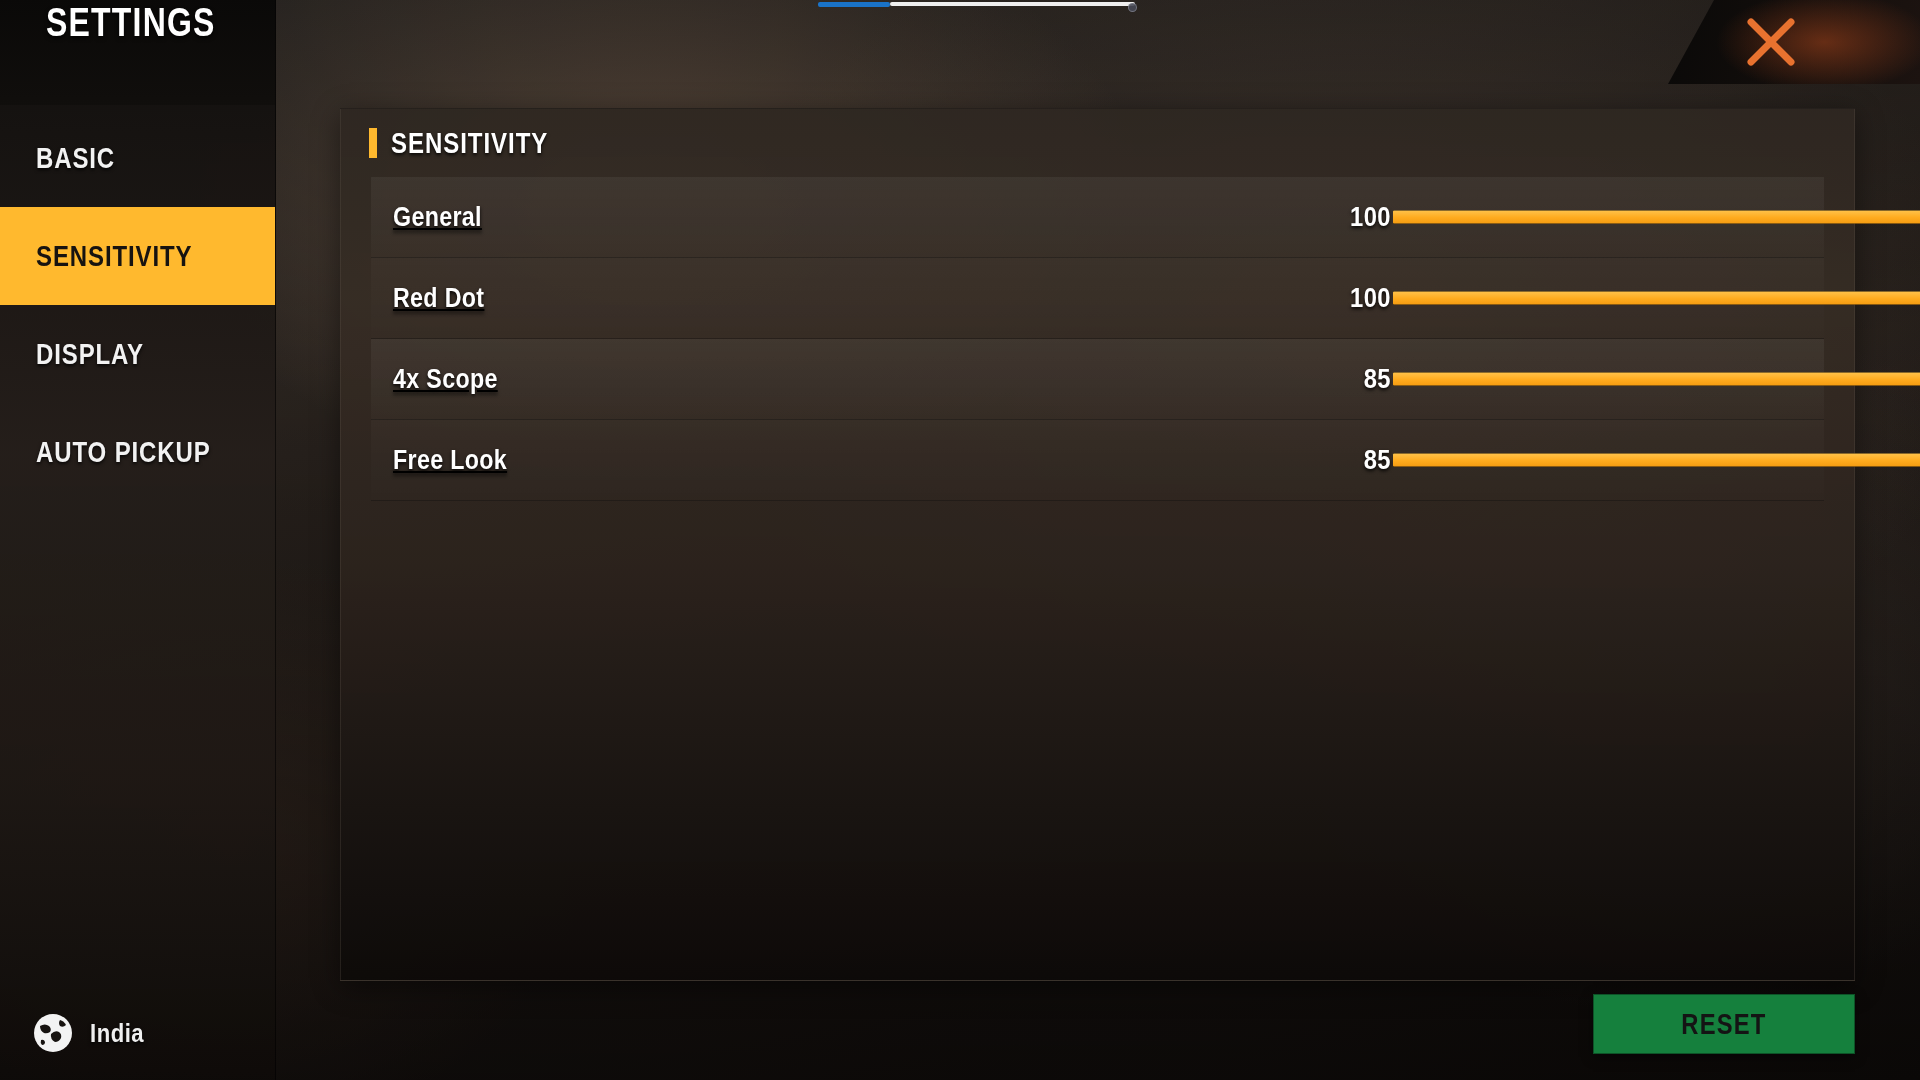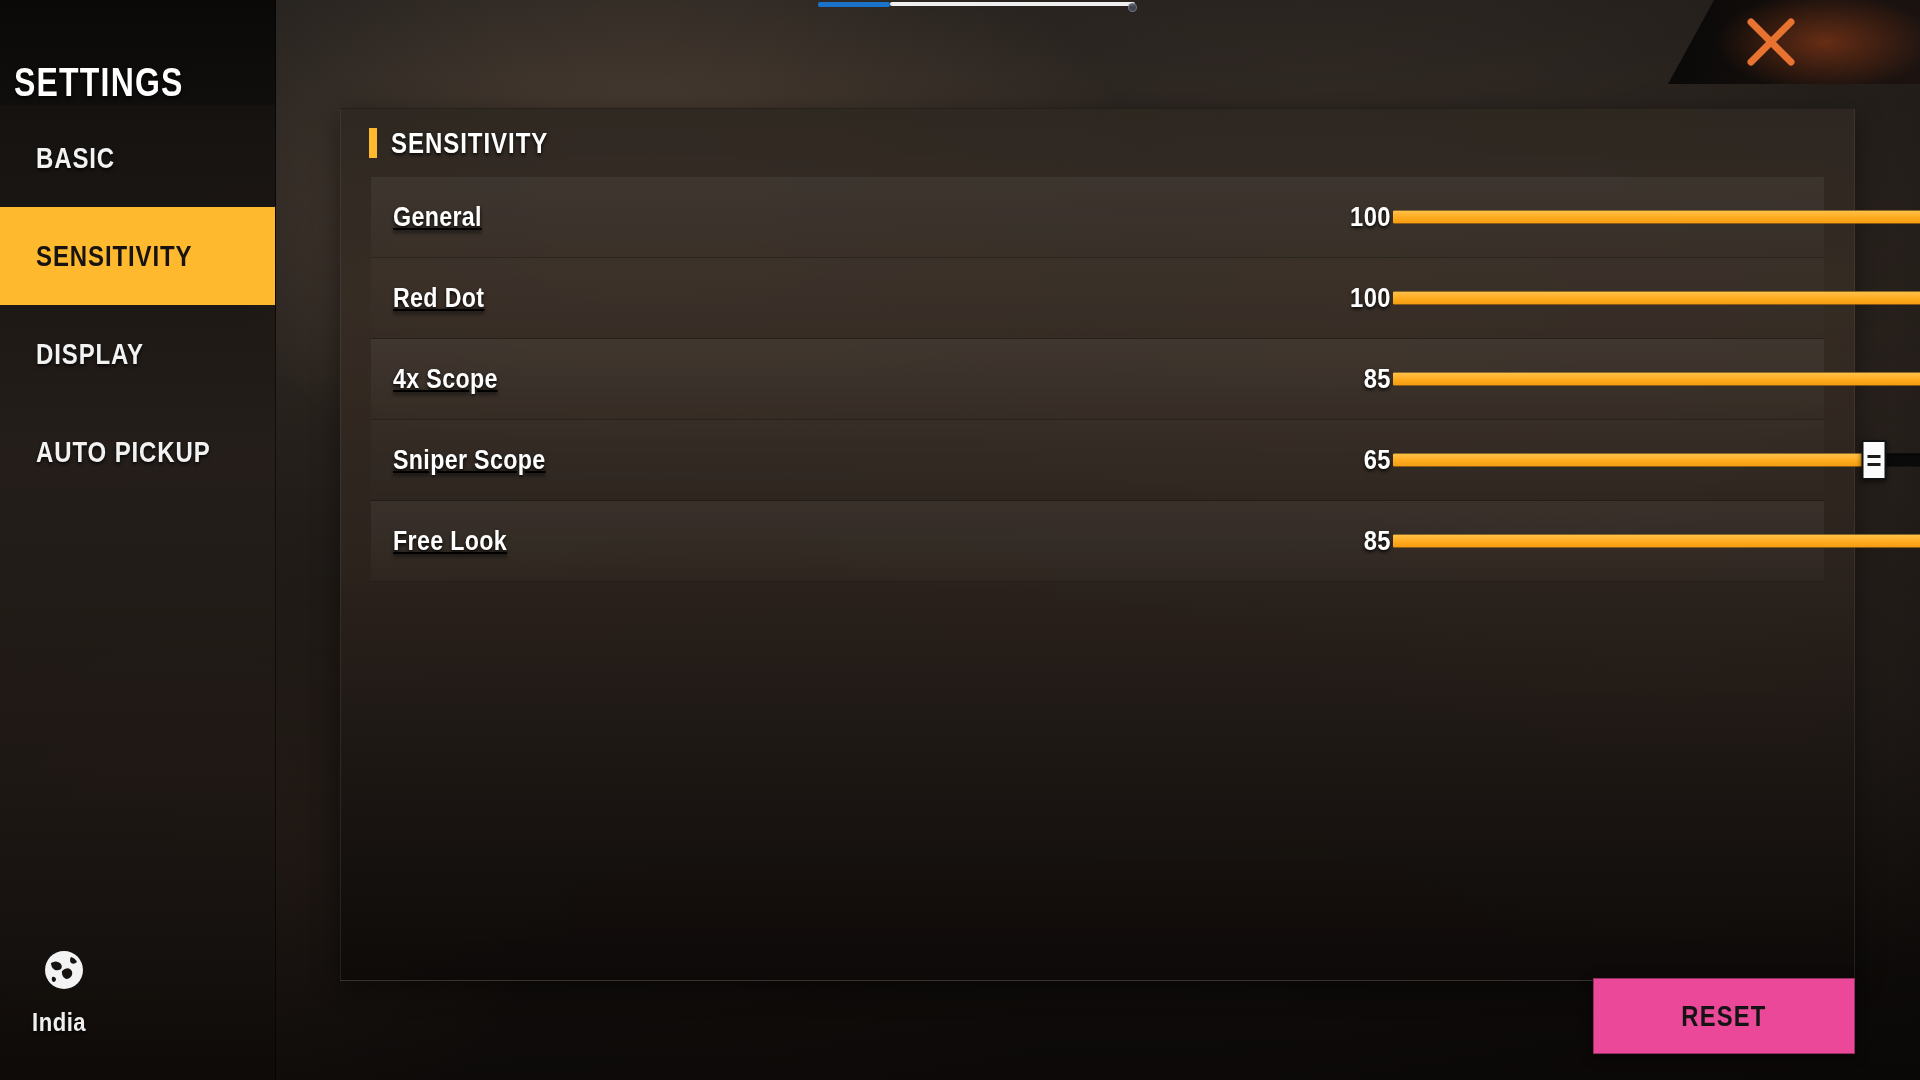--- a/index.html
+++ b/index.html
@@ -43,21 +43,21 @@
   }
 
   
   .sidebar {
     position:absolute; left:0; top:0; width:276px; height:1080px; z-index:20;
     background:
       linear-gradient(180deg, rgba(14,12,11,0.97) 0%, rgba(20,17,15,0.95) 10%, rgba(36,30,26,0.93) 42%, rgba(30,24,20,0.95) 72%, rgba(14,11,9,0.97) 100%);
     border-right:1px solid rgba(0,0,0,0.55);
   }
   .sb-title-wrap {
-    height:105px; display:flex; align-items:flex-end; padding-left:14px;
+    height:105px; display:flex; align-items:flex-start; padding-left:46px;
     background:linear-gradient(180deg, rgba(10,9,8,0.96) 0%, rgba(16,14,12,0.92) 100%);
   }
   .sb-title {
     color:#ffffff; font-size:40px; font-weight:700; letter-spacing:1.5px;
     transform:scaleX(0.80); transform-origin:left center;
     text-shadow:0 2px 5px rgba(0,0,0,0.85);
   }
   .sb-list { margin-top:4px; }
   .sb-item {
     height:98px; display:flex; align-items:center; padding-left:36px;
@@ -66,21 +66,21 @@
   .sb-item .lbl {
     color:#f2f2f2; font-size:30px; font-weight:700; letter-spacing:1.1px;
     transform:scaleX(0.80); transform-origin:left center; white-space:nowrap;
     text-shadow:0 2px 4px rgba(0,0,0,0.8);
   }
   .sb-item.active { background:#ffb92e; }
   .sb-item.active .lbl { color:#171310; text-shadow:none; }
 
   
   .region {
-    position:absolute; left:32px; bottom:42px; display:flex; align-items:center; gap:16px; z-index:30;flex-direction:column;
+    position:absolute; left:32px; bottom:26px; display:flex; align-items:center; gap:16px; z-index:30;
   }
   .globe { width:42px; height:42px; display:block; }
   .region-name {
     color:#efefef; font-size:26px; font-weight:700; letter-spacing:0.6px;
     transform:scaleX(0.85); transform-origin:left center;
     text-shadow:0 2px 4px rgba(0,0,0,0.85);
   }
 
   
   .close-tab {
@@ -152,22 +152,22 @@
     position:absolute; top:50%; transform:translate(-50%,-50%);
     width:25px; height:40px; background:#fbfbfb;
     border:2px solid #121212; border-radius:2px;
     display:flex; flex-direction:column; align-items:center; justify-content:center; gap:5px;
     cursor:pointer; box-shadow:0 2px 5px rgba(0,0,0,0.55);
   }
   .thumb i { display:block; width:13px; height:3px; background:#1a1a1a; }
 
   
   .reset-btn {
-    position:absolute; right:65px; bottom:26px; width:262px; height:76px; z-index:40;
-    background:#ec4899; border:1px solid rgba(0,0,0,0.35);
+    position:absolute; right:65px; bottom:26px; width:262px; height:60px; z-index:40;
+    background:#15803d; border:1px solid rgba(0,0,0,0.35);
     display:flex; align-items:center; justify-content:center; cursor:pointer;
     box-shadow:0 3px 10px rgba(0,0,0,0.5);
   }
   .reset-btn span {
     color:#141414; font-size:29px; font-weight:700; letter-spacing:1.4px;
     transform:scaleX(0.82);
   }
 </style>
 </head>
 <body>
@@ -254,32 +254,20 @@
     <div class="row">
       <span class="row-label">4x Scope</span>
       <span class="row-value">85</span>
       <div class="slider">
         <div class="track"></div>
         <div class="fill" style="width: 85%;"></div>
 
       </div>
     </div>
 
-    <div class="row">
-      <span class="row-label">Sniper Scope</span>
-      <span class="row-value">65</span>
-      <div class="slider">
-        <div class="track"></div>
-        <div class="fill" style="width: 65%;"></div>
-        <div class="thumb" style="left: 65%;">
-          <i></i>
-          <i></i>
-        </div>
-      </div>
-    </div>
 
     <div class="row">
       <span class="row-label">Free Look</span>
       <span class="row-value">85</span>
       <div class="slider">
         <div class="track"></div>
         <div class="fill" style="width: 85%;"></div>
 
       </div>
     </div>

